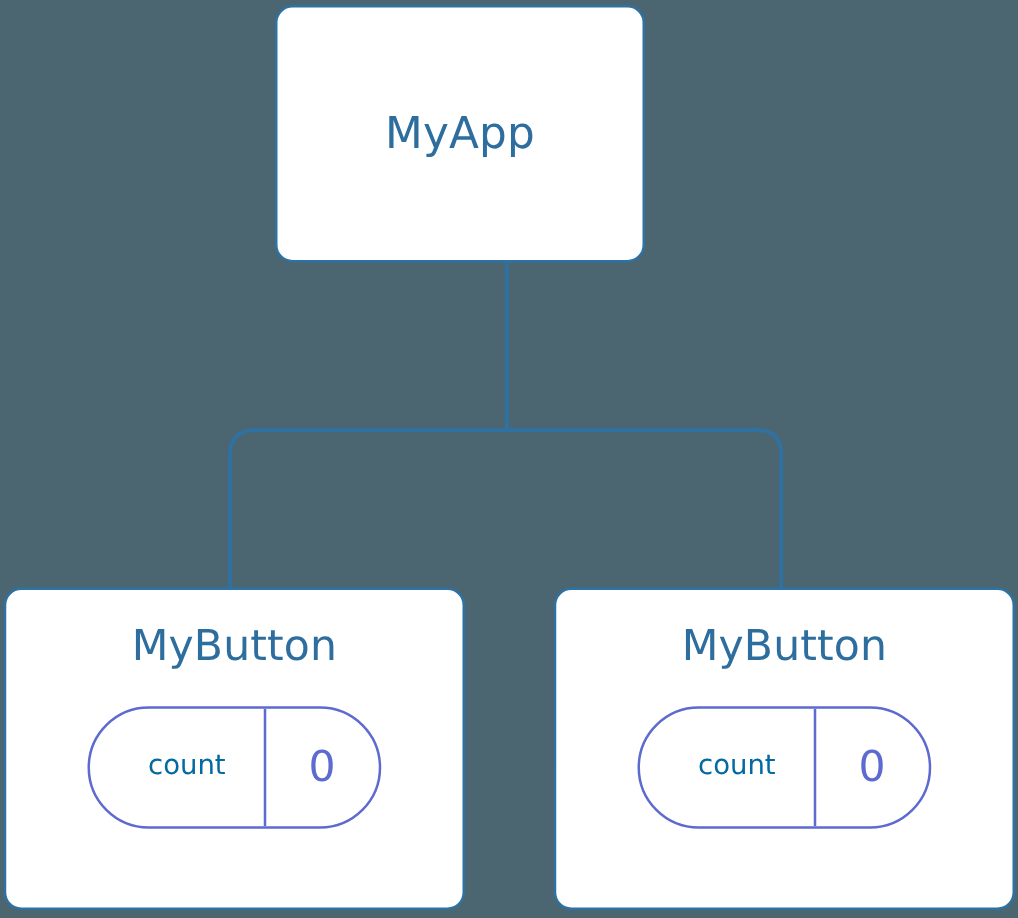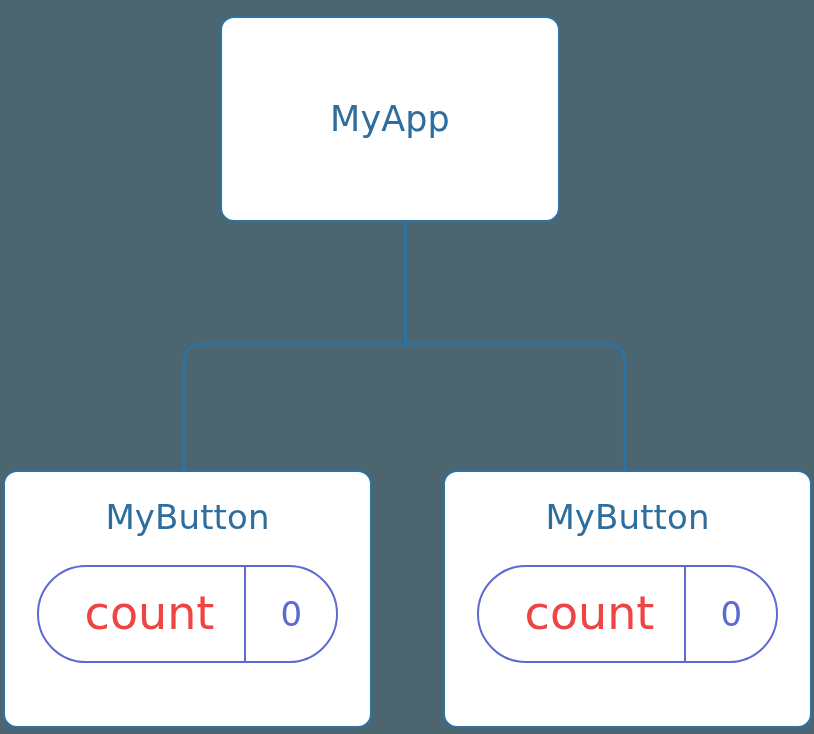--- a/index.html
+++ b/index.html
@@ -40,22 +40,22 @@
     border: 2.5px solid #2e72a3;
     border-radius: 14px;
     box-sizing: border-box;
     display: flex;
     flex-direction: column;
     align-items: center;
   }
 
   .node-root {
     left: 220px;
-    top: 16px;
-    width: 340px;
+    top: 4px;
+    width: 296px;
     height: 206px;
     justify-content: center;
   }
 
   .node-child {
     top: 470px;
     width: 369px;
     height: 258px;
     justify-content: flex-start;
   }
@@ -86,22 +86,22 @@
     border-radius: 49px;
     box-sizing: border-box;
     overflow: hidden;
   }
 
   .pill-key {
     display: flex;
     align-items: center;
     justify-content: center;
     padding: 0 30px 2px 46px;
-    color: #ef4444;
-    font-size: 46px;
+    color: #0369a1;
+    font-size: 22px;
     line-height: 1;
     white-space: nowrap;
   }
 
   .pill-divider {
     width: 2px;
     background: #5d6ad0;
     flex: none;
   }
 

